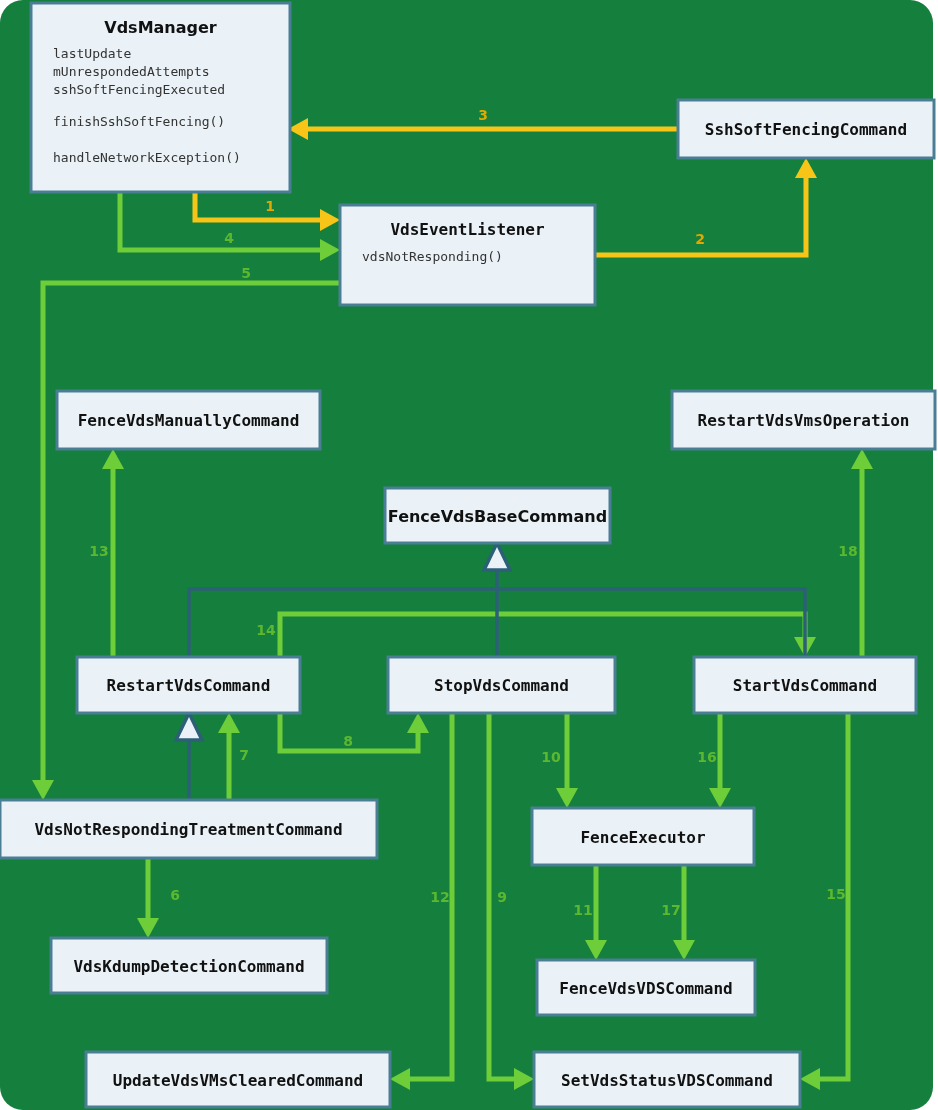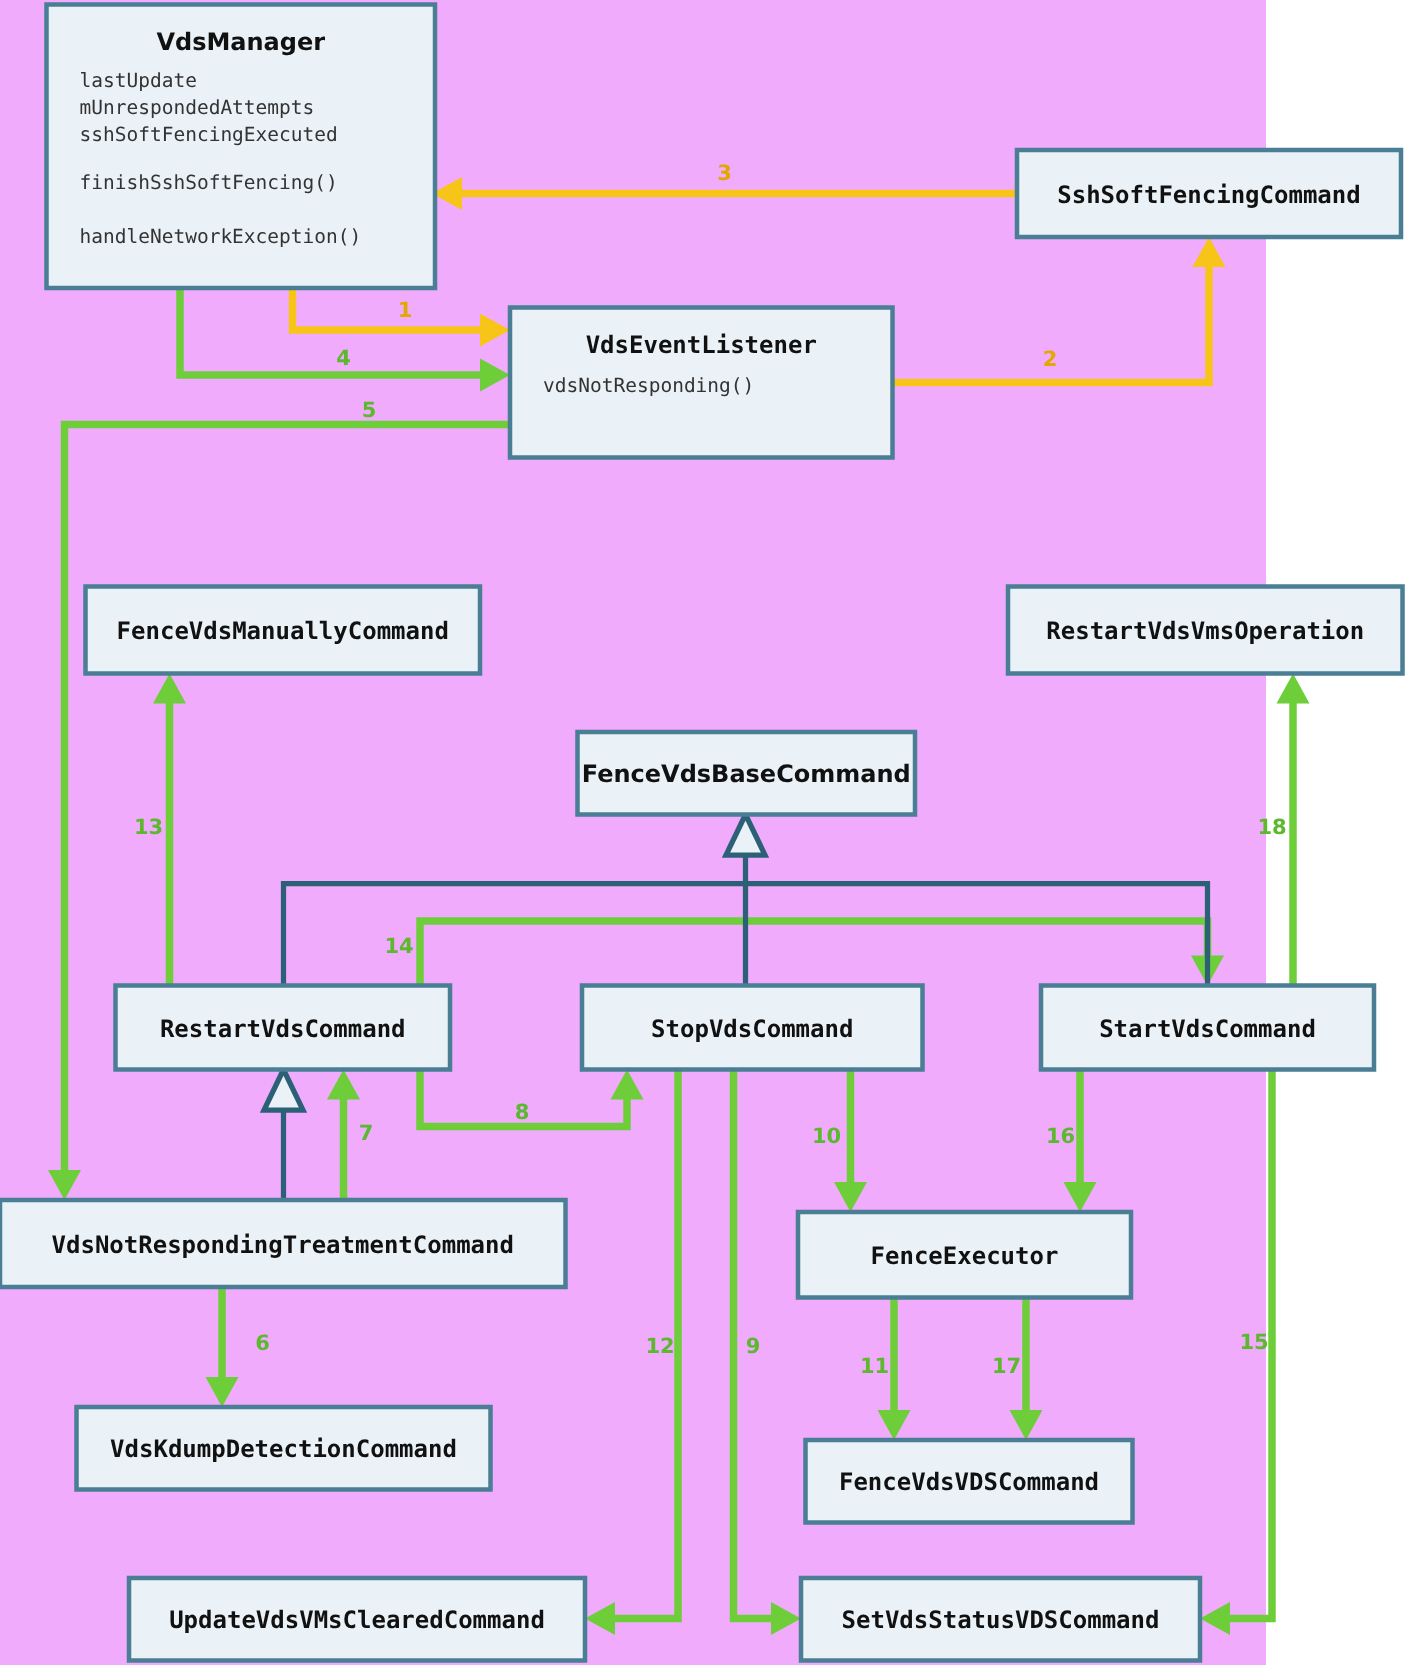--- a/index.html
+++ b/index.html
@@ -1,17 +1,17 @@
 <!DOCTYPE html>
 <html><head>
 <meta charset="utf-8">
 <style>
   html,body{margin:0;padding:0;background:#ffffff;}
-  #canvas{position:relative;width:844px;height:1110px;background:#f0abfc;
-          font-family:"DejaVu Sans Mono", monospace;}
+  #canvas{position:relative;width:933px;height:1110px;background:#15803d;
+          font-family:"DejaVu Sans Mono", monospace;border-radius:23px;}
   svg{position:absolute;left:0;top:0;width:938px;height:1110px;}
   .cls-box{fill:#eaf2f7;stroke:#4a7e94;stroke-width:3;}
   .edge-green{stroke:#6ece3a;stroke-width:5;fill:none;stroke-linecap:butt;stroke-linejoin:miter;}
   .edge-yellow{stroke:#f7c518;stroke-width:5;fill:none;stroke-linecap:butt;stroke-linejoin:miter;}
   .edge-inherit{stroke:#2c6077;stroke-width:3.5;fill:none;stroke-linejoin:miter;}
   .tri-inherit{fill:#eaf2f7;stroke:#2c6077;stroke-width:3.5;}
   .head-green{fill:#6ece3a;}
   .head-yellow{fill:#f7c518;}
   .lbl{font-family:"DejaVu Sans", sans-serif;font-size:14px;font-weight:bold;}
   .lbl-green{fill:#5cb82e;}

